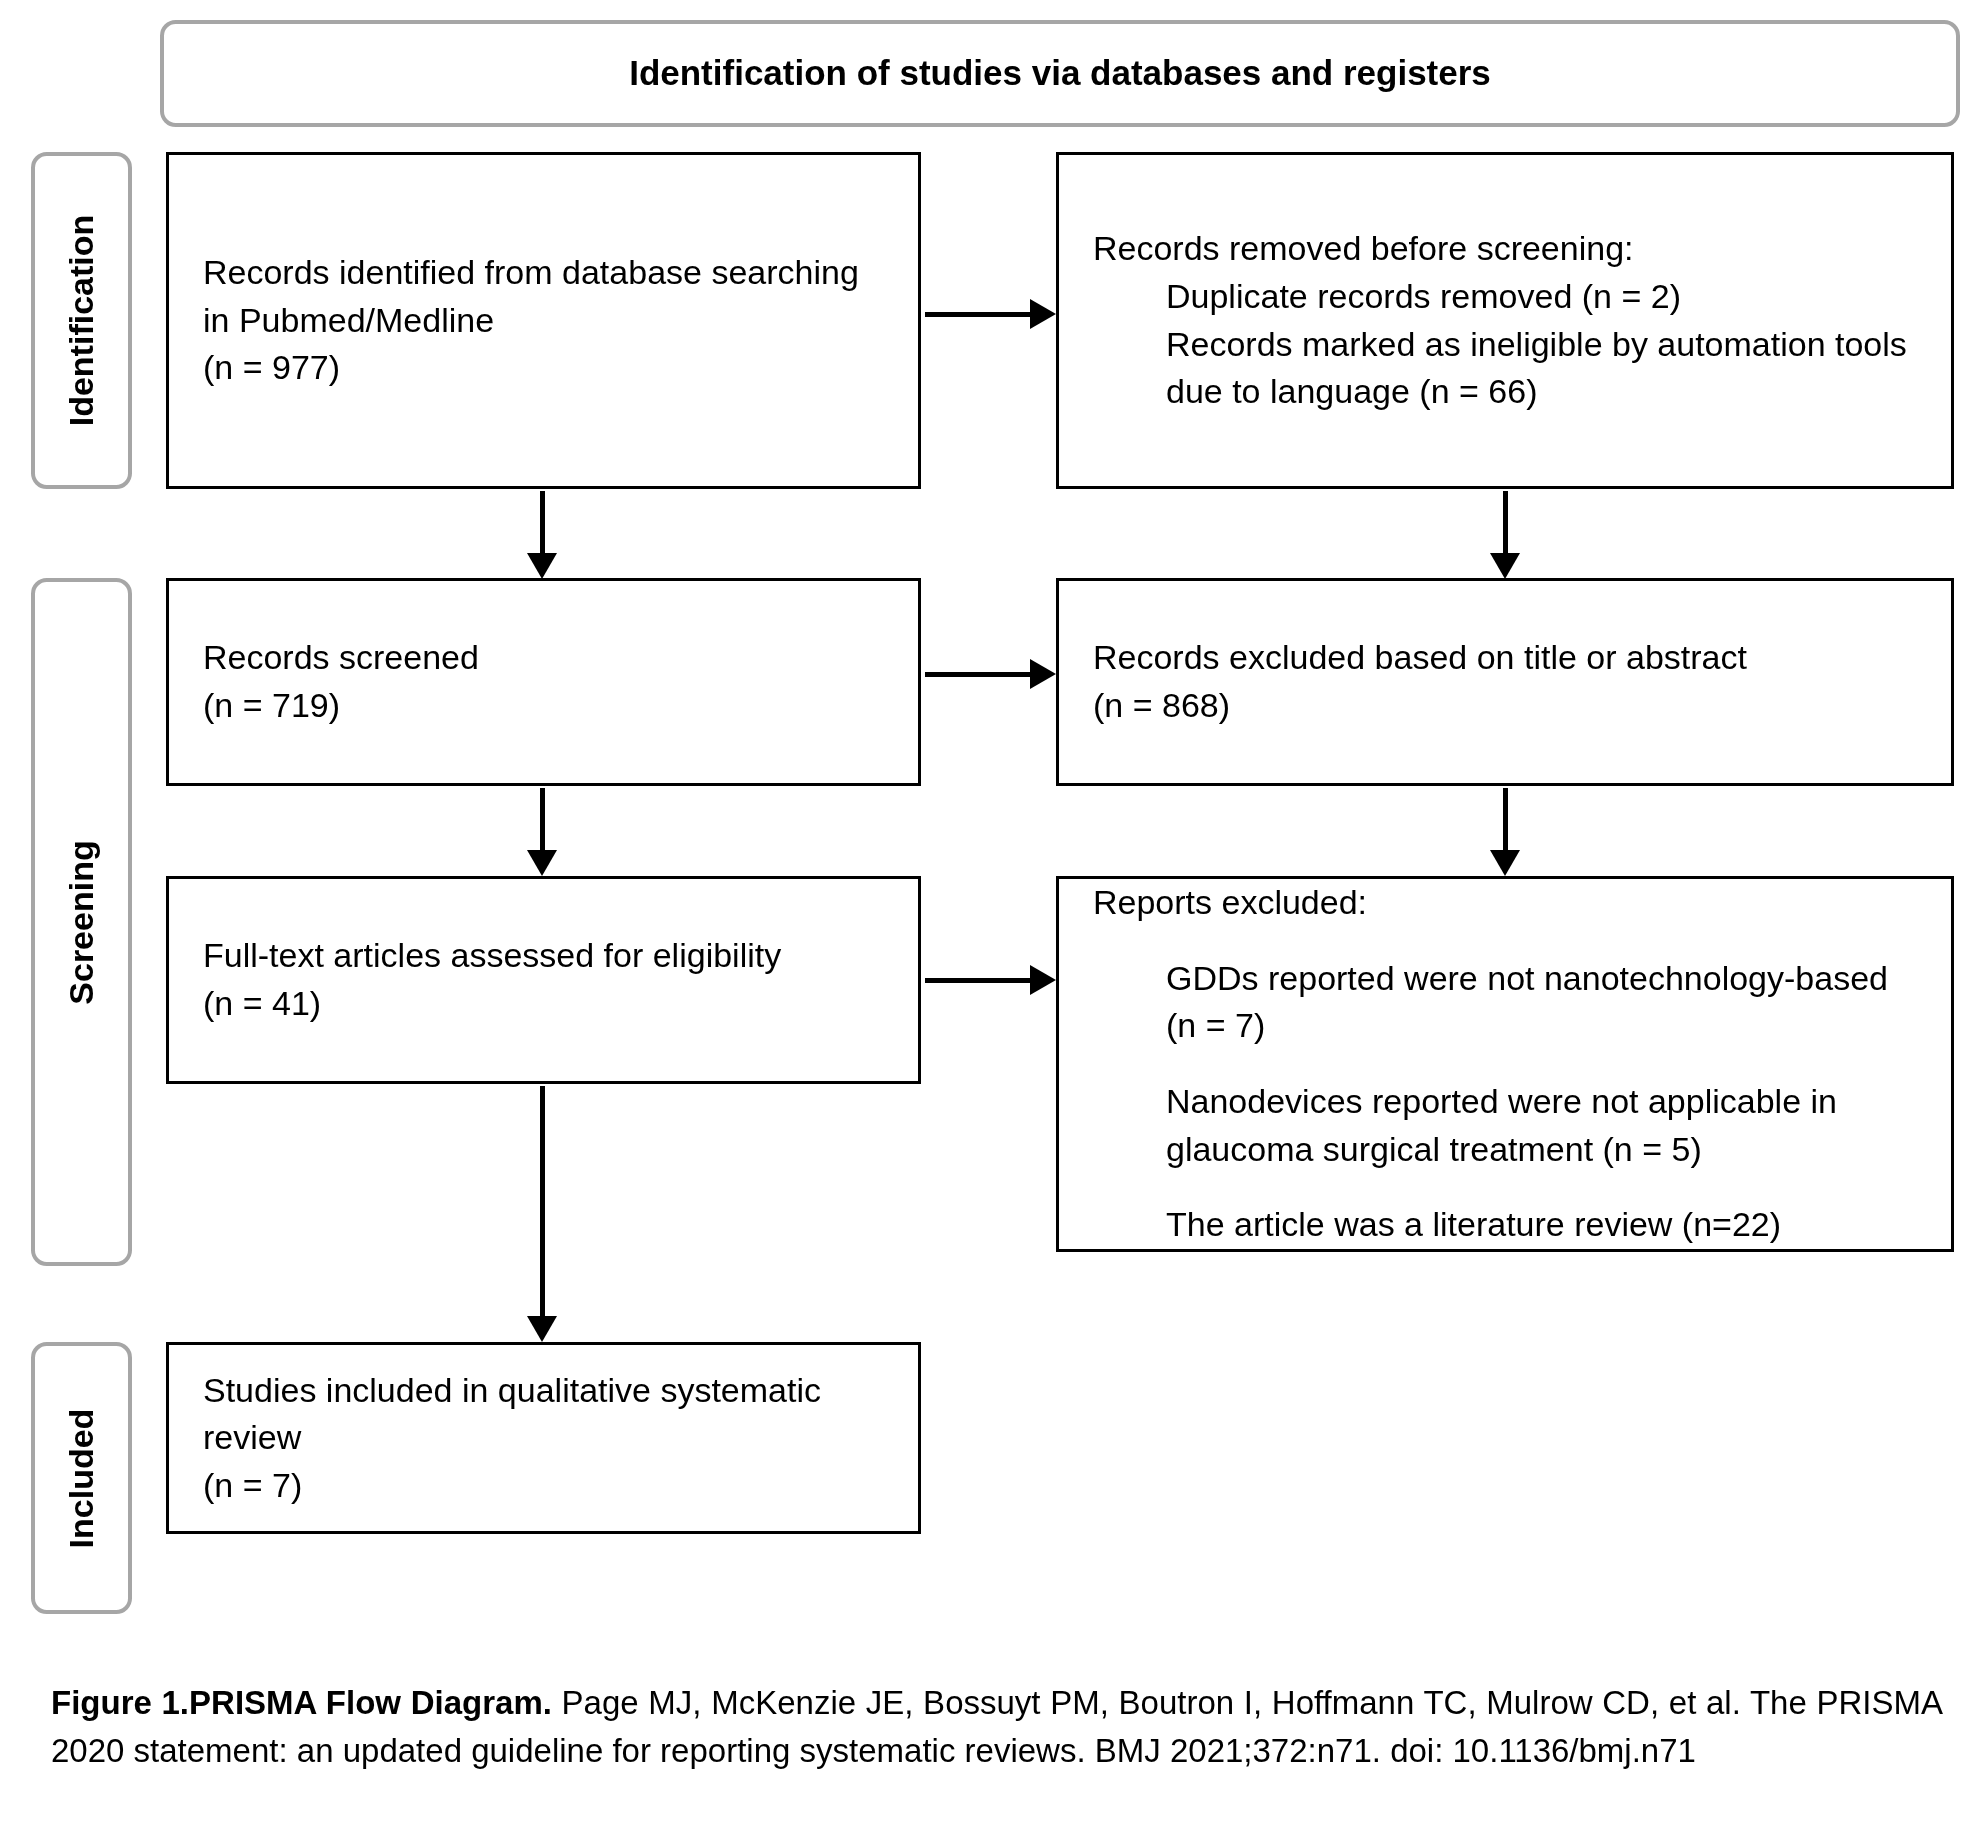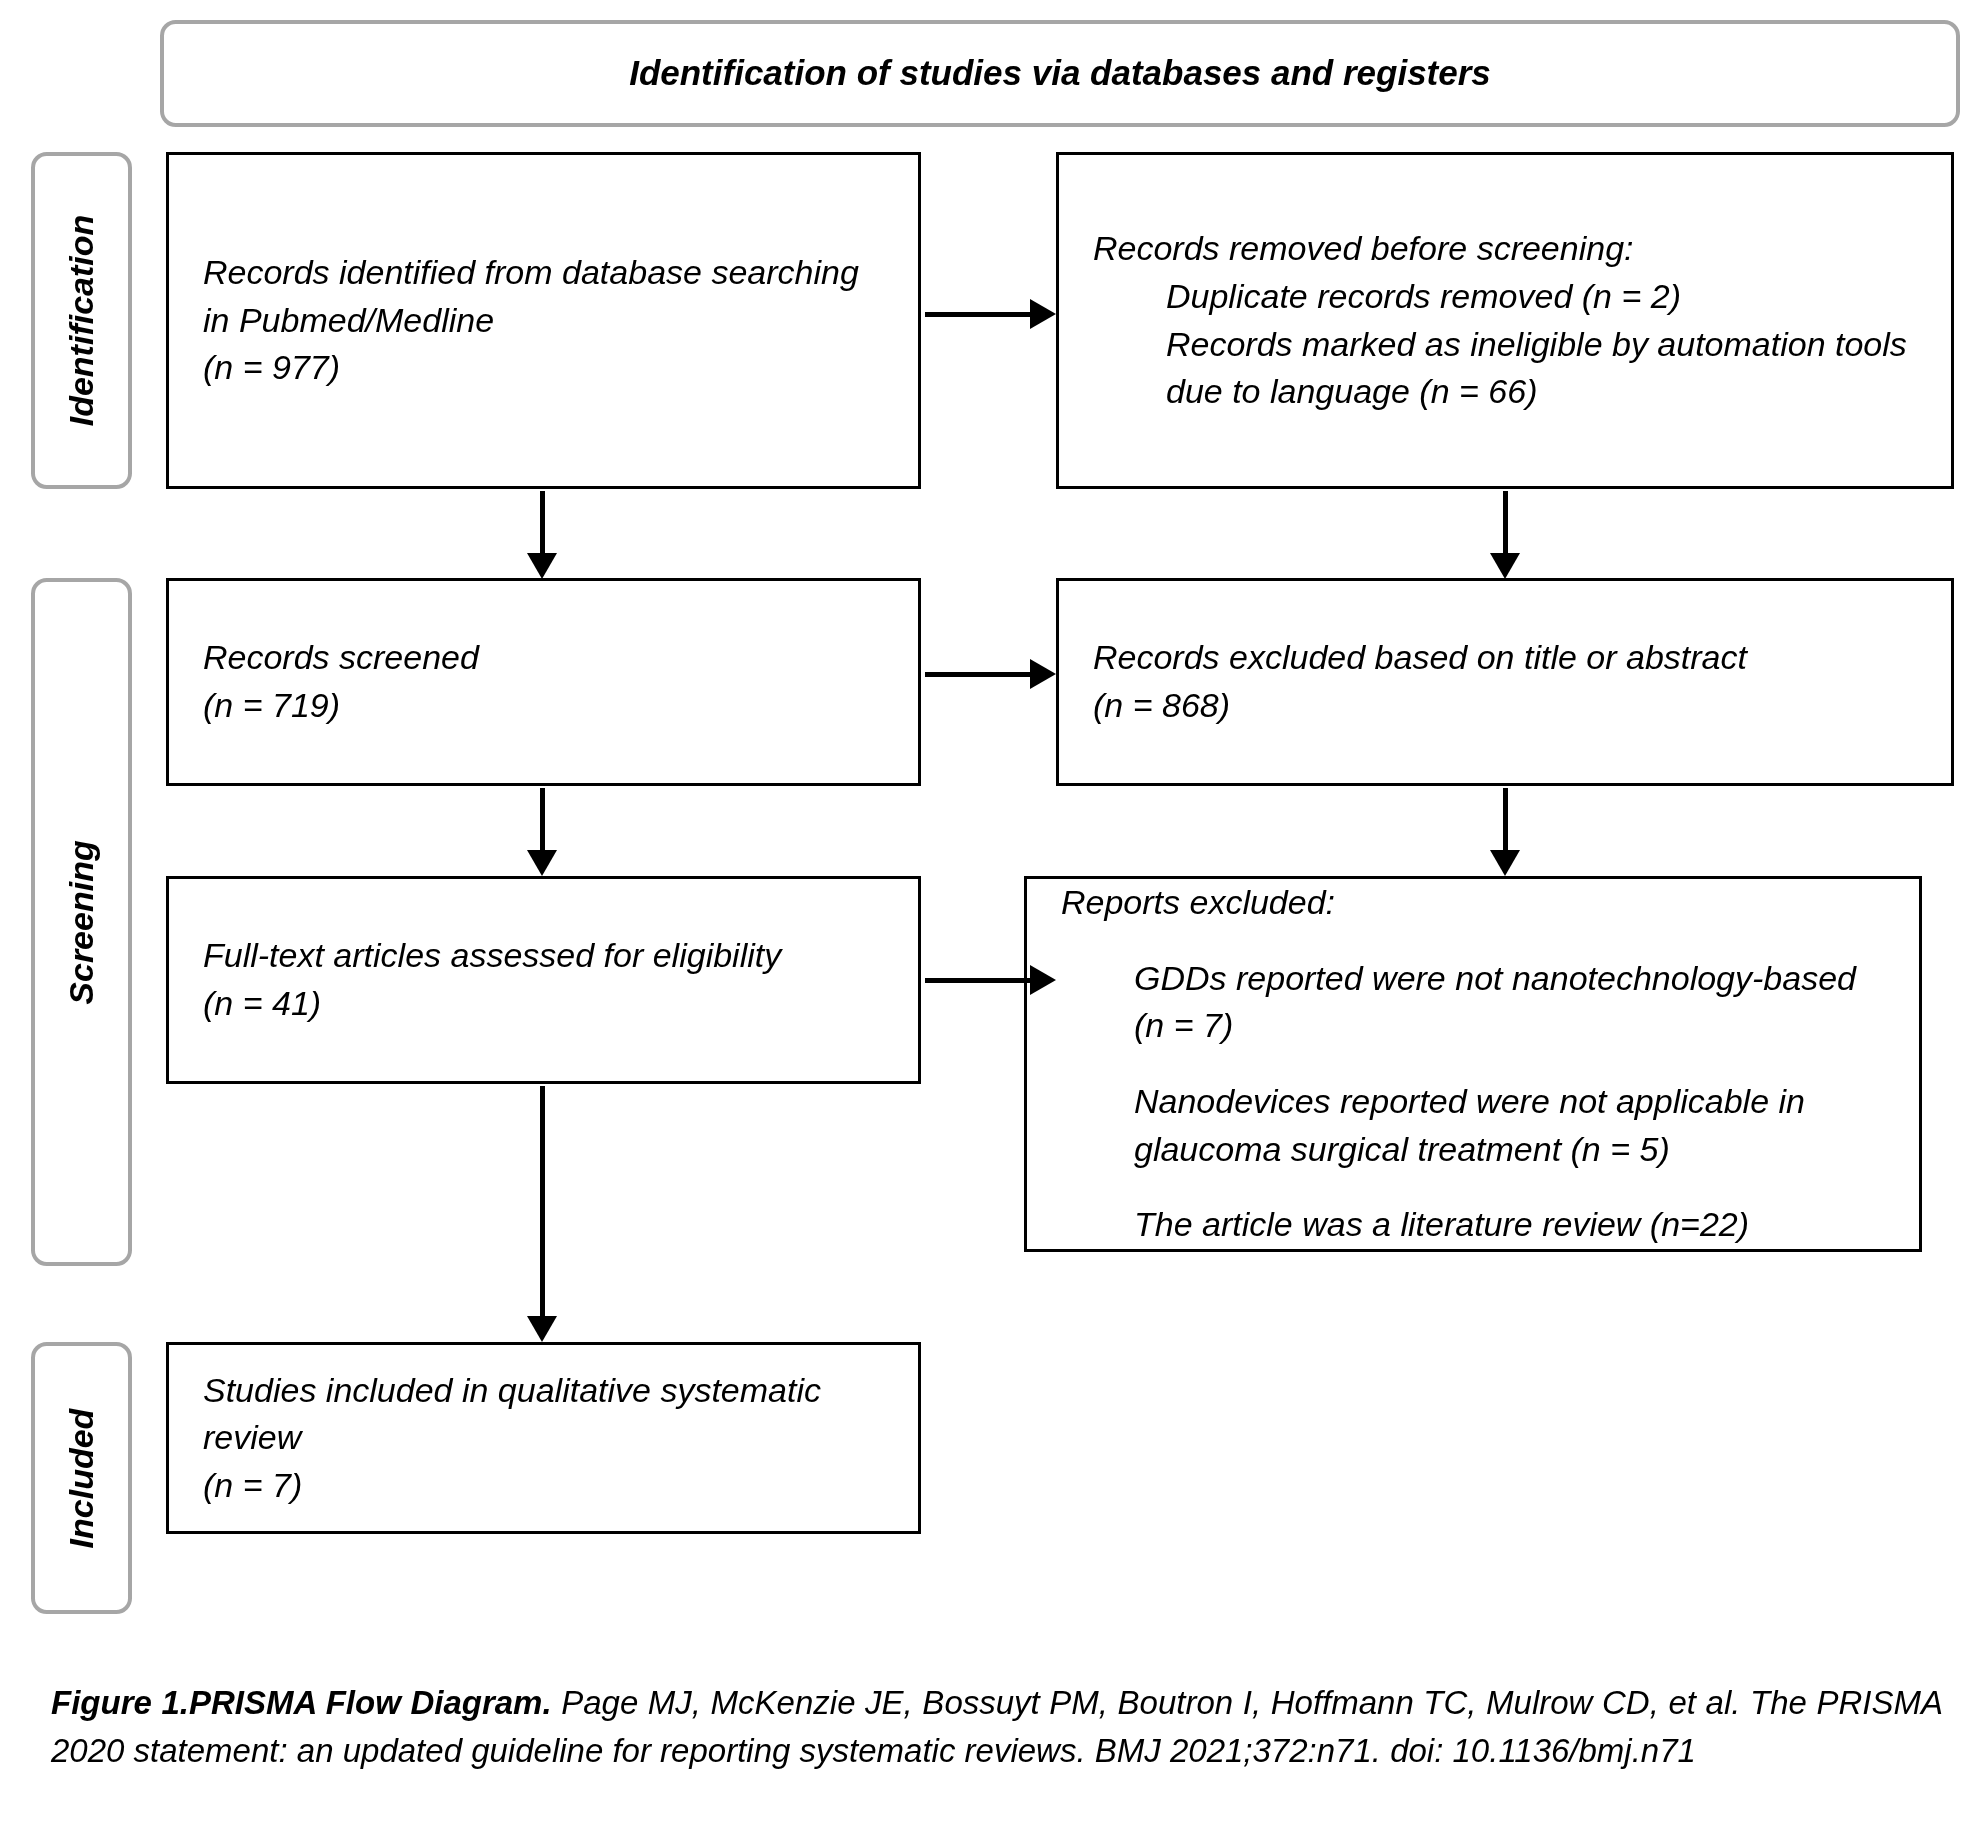--- a/index.html
+++ b/index.html
@@ -2,21 +2,21 @@
 <html style="--box-border: #000000; --stage-border: #a6a6a6; --text: #000000;font-size:9px"><head>
 <meta charset="utf-8">
 <style>
   * { box-sizing: border-box; margin: 0; padding: 0; }
   html, body { background: #ffffff; }
   body {
     width: 1985px; height: 1845px; position: relative;
     font-family: "Liberation Sans", "DejaVu Sans", sans-serif;
     color: var(--text, #000000);
   }
-  .abs { position: absolute; font-style: italic; }
+  .abs { position: absolute; }
   .header-box {
     left: 160px; top: 19.7px; width: 1800px; height: 107px;
     border: 4.5px solid var(--stage-border, #a6a6a6); border-radius: 15.7px;
     display: flex; align-items: center; justify-content: center;
     font-weight: bold; font-size: 35px; background: #fff;
   }
   .stage {
     width: 101px; left: 31px;
     border: 4.5px solid var(--stage-border, #a6a6a6); border-radius: 15.7px;
     display: flex; align-items: center; justify-content: center; background: #fff;
@@ -85,21 +85,21 @@
   </div>
   <div class="abs fbox" style="left:1056px; top:578px; width:898px; height:208px;justify-content:center;">
     <div class="bline">Records excluded based on title or abstract</div>
     <div class="bline">(n = 868)</div>
   </div>
 
   <div class="abs fbox" style="left:166px; top:876px; width:755px; height:208px;">
     <div class="bline">Full-text articles assessed for eligibility</div>
     <div class="bline">(n = 41)</div>
   </div>
-  <div class="abs fbox" style="left:1024px; top:876px; width:898px; height:376px;gap:28px;">
+  <div class="abs fbox" style="left:1056px; top:876px; width:898px; height:376px;gap:28px;">
     <div class="bline">Reports excluded:</div>
     <div class="bline indent">GDDs reported were not nanotechnology-based (n = 7)</div>
     <div class="bline indent">Nanodevices reported were not applicable in glaucoma surgical treatment (n = 5)</div>
     <div class="bline indent">The article was a literature review (n=22)</div>
   </div>
 
   <div class="abs fbox" style="left:166px; top:1342px; width:755px; height:192px;">
     <div class="bline">Studies included in qualitative systematic review</div>
     <div class="bline">(n = 7)</div>
   </div>

